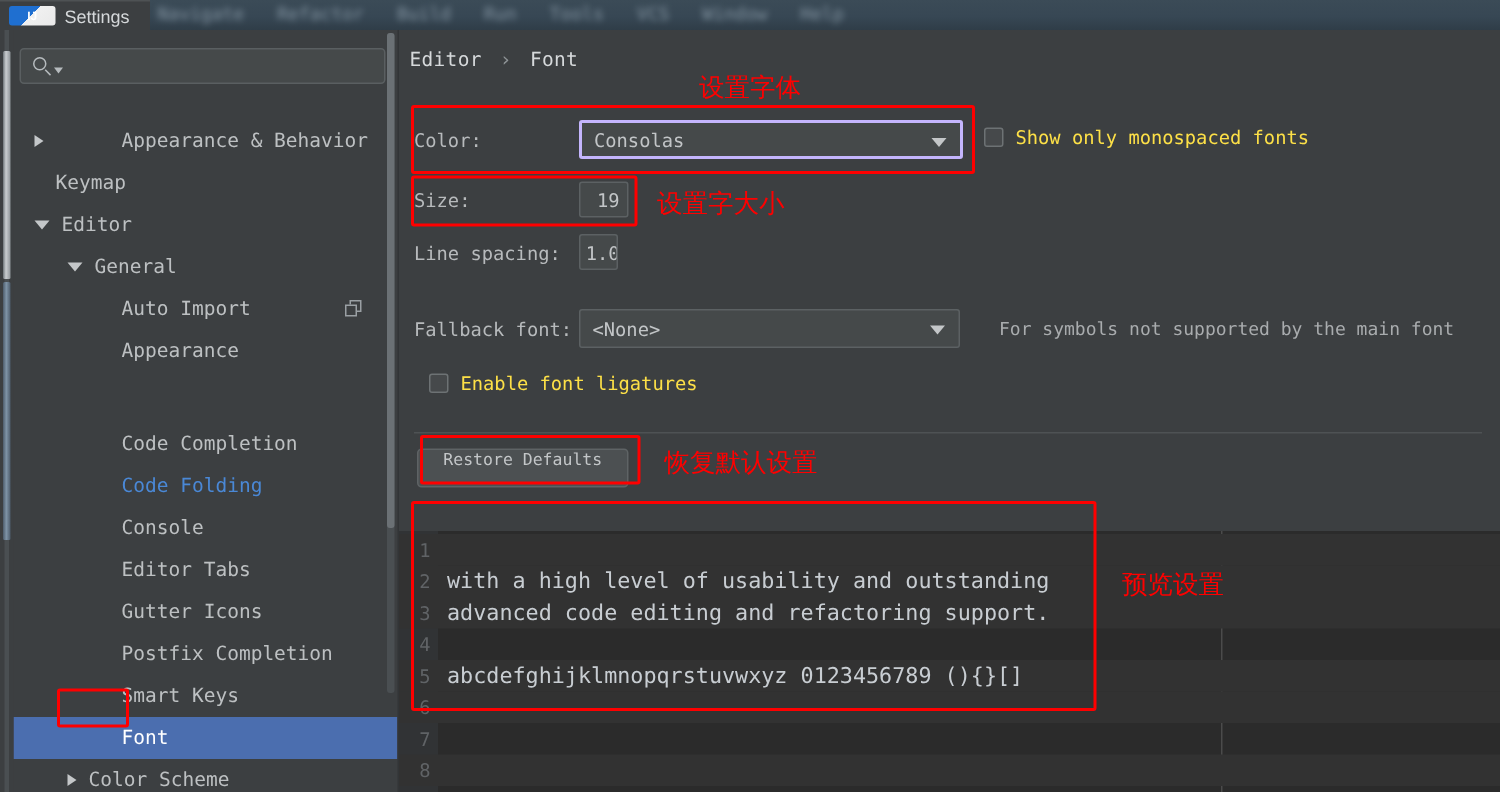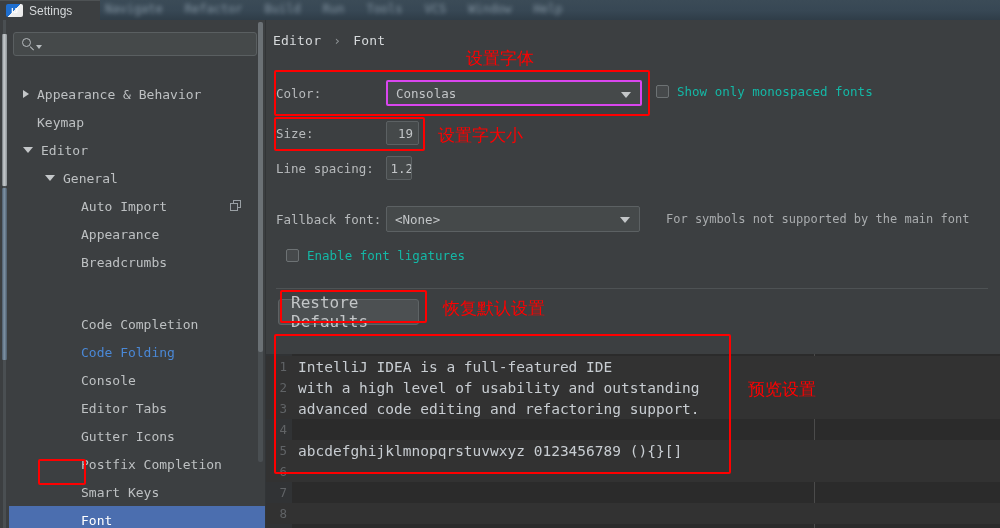--- a/index.html
+++ b/index.html
@@ -29,21 +29,21 @@
   .win {
     position: absolute; left: 0; top: 0; width: 1000px; height: 528px;
   }
   .titlebar {
     position: absolute; left: 0; top: 0; width: 100px; height: 20px;
     background: #3c3f41;
     display: flex; align-items: center; gap: 6px; padding-left: 6px;
     border-top: 1px solid #4e5254;
   }
   .titlebar .logo {
-    width: 17px; height: 13px; border-radius: 2px;
+    width: 31px; height: 13px; border-radius: 2px;
     background: linear-gradient(135deg,#1f6fd0 0%,#1f6fd0 48%,#f0f0f0 48%,#e9e9e9 100%);
     display: flex; align-items: center; justify-content: center;
     font-size: 8px; color: #fff; font-weight: bold;
     font-family: "Liberation Sans", sans-serif;
     line-height: 1;
   }
   .titlebar .ttl {
     font-family: "Liberation Sans", sans-serif;
     font-size: 12px; color: #d5d8da;
   }
@@ -166,45 +166,45 @@
   .lbl { font-size: 12.5px; color: #b7babc; }
 
   .row { position: absolute; display: flex; align-items: center; }
 
   .combo {
     background: #45494a; border: 1px solid #5c6163; border-radius: 2px;
     height: 26px; display: flex; align-items: center;
     color: #c2c5c7; font-size: 12.5px; padding-left: 8px;
     position: relative;
   }
-  .combo.focus { border: 2px solid #d946ef; }
+  .combo.focus { border: 2px solid #c4b5fd; }
   .combo .cv { flex: 1; }
   .combo .caret {
     position: absolute; right: 9px; top: 10px;
     width: 0; height: 0;
     border-left: 5.5px solid transparent; border-right: 5.5px solid transparent;
     border-top: 6px solid #c3c6c8;
   }
 
   .tfield {
     background: #45494a; border: 1px solid #5c6163; border-radius: 2px;
     height: 24px; display: flex; align-items: center; justify-content: flex-end;
     color: #c2c5c7; font-size: 12.5px; padding-right: 5px; overflow: hidden;
   }
 
   .cbox {
     width: 13px; height: 13px; border: 1px solid #6d7274; border-radius: 2px;
     background: #46494b; flex: none;
   }
-  .cblabel { margin-left: 8px; font-size: 12.5px; color: #14b8a6; }
+  .cblabel { margin-left: 8px; font-size: 12.5px; color: #fde047; }
 
   .btn {
     background: #4c5052; border: 1px solid #5e6365; border-radius: 3px;
-    height: 26px; display: flex; align-items: center; justify-content: center;
-    padding: 0 12px; color: #c3c6c8; font-size: 16px;
+    height: 26px; display: flex; justify-content: center;
+    padding: 0 12px; color: #c3c6c8; font-size: 11px;
   }
 
   .hint { font-size: 12px; color: #a9acae; }
 
   .divider {
     position: absolute; left: 10px; top: 268px; width: 712px; height: 1px;
     background: #4e5254;
   }
 
   
@@ -286,21 +286,21 @@
             <div class="mag">
               <div class="circ"></div>
                 <div class="hdl"></div>
             </div>
             <div class="mag-caret"></div>
             <input class="search-input" type="text" placeholder="" style="">
           </div>
         </div>
 
         <div class="tree" id="tree">
-            <div class="tree-row" style="padding-left: 14px;">
+            <div class="tree-row" style="padding-left: 14px; gap: 44px;">
               <span class="arrow "></span>
               <span class="tree-label">Appearance &amp; Behavior</span>
             </div>
             <div class="tree-row" style="padding-left: 14px;">
               <span class="arrow none"></span>
               <span class="tree-label">Keymap</span>
             </div>
             <div class="tree-row" style="padding-left: 14px;">
               <span class="arrow open"></span>
               <span class="tree-label">Editor</span>
@@ -314,24 +314,20 @@
               <span class="tree-label">Auto Import</span>
               <span class="row-icon">
                 <span class="b1"></span>
                 <span class="b2"></span>
               </span>
             </div>
             <div class="tree-row" style="padding-left: 58px;">
               <span class="arrow none"></span>
               <span class="tree-label">Appearance</span>
             </div>
-            <div class="tree-row" style="padding-left: 58px;">
-              <span class="arrow none"></span>
-              <span class="tree-label">Breadcrumbs</span>
-            </div>
             <div class="tree-row" style="padding-left: 58px; margin-top: 34px;">
               <span class="arrow none"></span>
               <span class="tree-label">Code Completion</span>
             </div>
             <div class="tree-row link" style="padding-left: 58px;">
               <span class="arrow none"></span>
               <span class="tree-label">Code Folding</span>
             </div>
             <div class="tree-row" style="padding-left: 58px;">
               <span class="arrow none"></span>
@@ -394,21 +390,21 @@
         <div class="row" style="left:10px; top:101px;">
           <div class="lbl" style="width:110px;">Size:</div>
           <div class="tfield" style="width:33px;">
             <span>19</span>
           </div>
         </div>
 
         <div class="row" style="left:10px; top:136px;">
           <div class="lbl" style="width:110px;">Line spacing:</div>
           <div class="tfield" style="width:26px;">
-            <span style="margin-right:-7px;">1.2</span>
+            <span style="margin-right:-7px;">1.0</span>
           </div>
         </div>
 
         <div class="row" style="left:10px; top:186px;">
           <div class="lbl" style="width:110px;">Fallback font:</div>
           <div class="combo" style="width:254px;">
             <span class="cv">&lt;None&gt;</span>
             <span class="caret"></span>
           </div>
           <div class="hint" style="margin-left:26px;">For symbols not supported by the main font</div>
@@ -424,21 +420,20 @@
         <div class="btn" style="position:absolute; left:12px; top:279px; width:141px;">
           <span>Restore Defaults</span>
         </div>
 
         <div class="preview">
           <div class="gutter"></div>
           <div class="ruler"></div>
           <div id="pvlines">
               <div class="pv-line hl" style="top: 2px;">
                 <span class="pv-num">1</span>
-                <span class="pv-txt">IntelliJ IDEA is a full-featured IDE</span>
               </div>
               <div class="pv-line hl" style="top: 23px;">
                 <span class="pv-num">2</span>
                 <span class="pv-txt">with a high level of usability and outstanding</span>
               </div>
               <div class="pv-line hl" style="top: 44px;">
                 <span class="pv-num">3</span>
                 <span class="pv-txt">advanced code editing and refactoring support.</span>
               </div>
               <div class="pv-line" style="top: 65px;">

